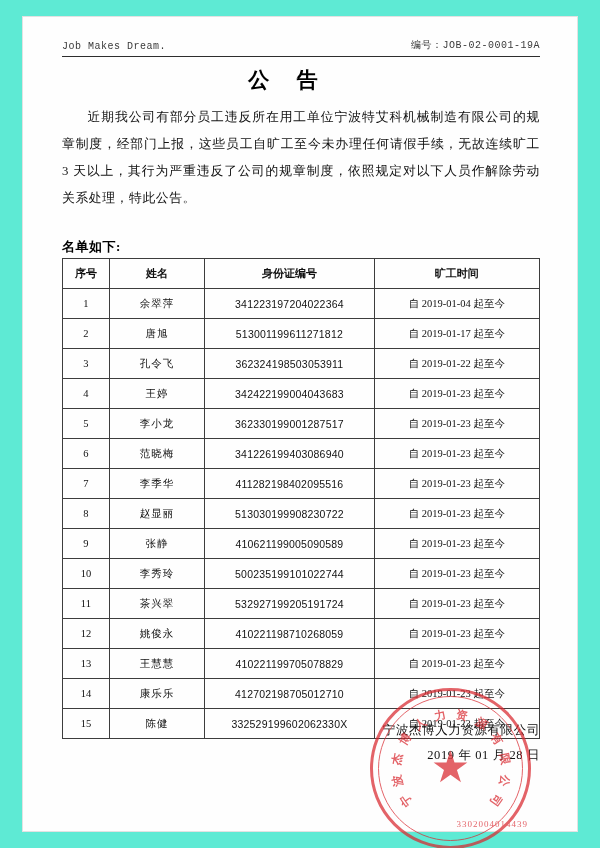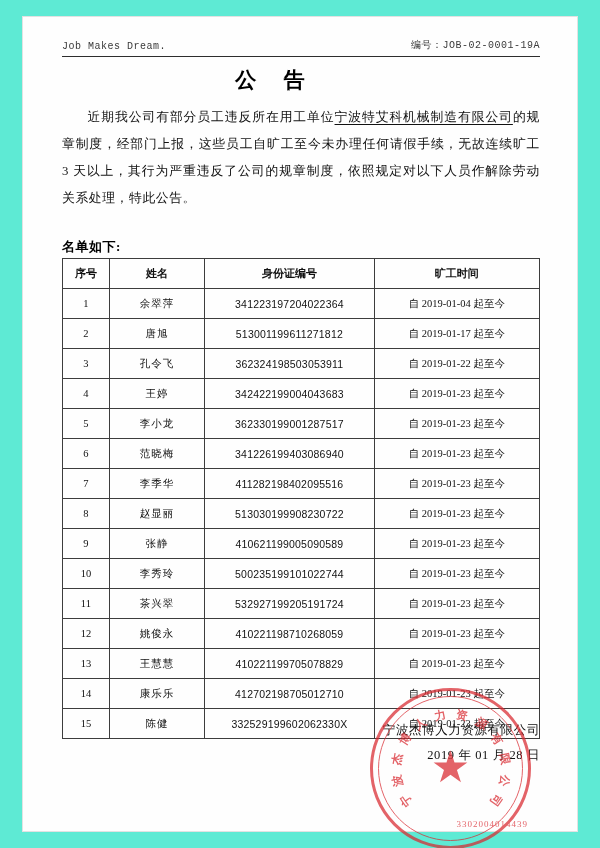--- a/index.html
+++ b/index.html
@@ -45,21 +45,21 @@
   }
   .header-rule {
     position: absolute;
     left: 62px;
     top: 56px;
     width: 478px;
     border-top: 1px solid #2d2d2d;
   }
   .doc-title {
     position: absolute;
-    left: 4px;
+    left: 17px;
     top: 66px;
     width: 542px;
     text-align: center;
     font-size: 21px;
     font-weight: bold;
     letter-spacing: 10px;
     color: #000;
     font-family: "DejaVu Serif", "Liberation Serif", serif;
   }
   .body-text {
@@ -68,21 +68,20 @@
     top: 104px;
     width: 478px;
     font-size: 12.8px;
     line-height: 27px;
     color: #111;
     text-align: justify;
     text-indent: 2em;
     letter-spacing: 0.6px;
   }
   .u {
-    text-decoration: underline;
     text-underline-offset: 3px;
   }
   .list-label {
     position: absolute;
     left: 62px;
     top: 238px;
     font-size: 13px;
     font-weight: bold;
     color: #000;
     letter-spacing: 0.5px;

